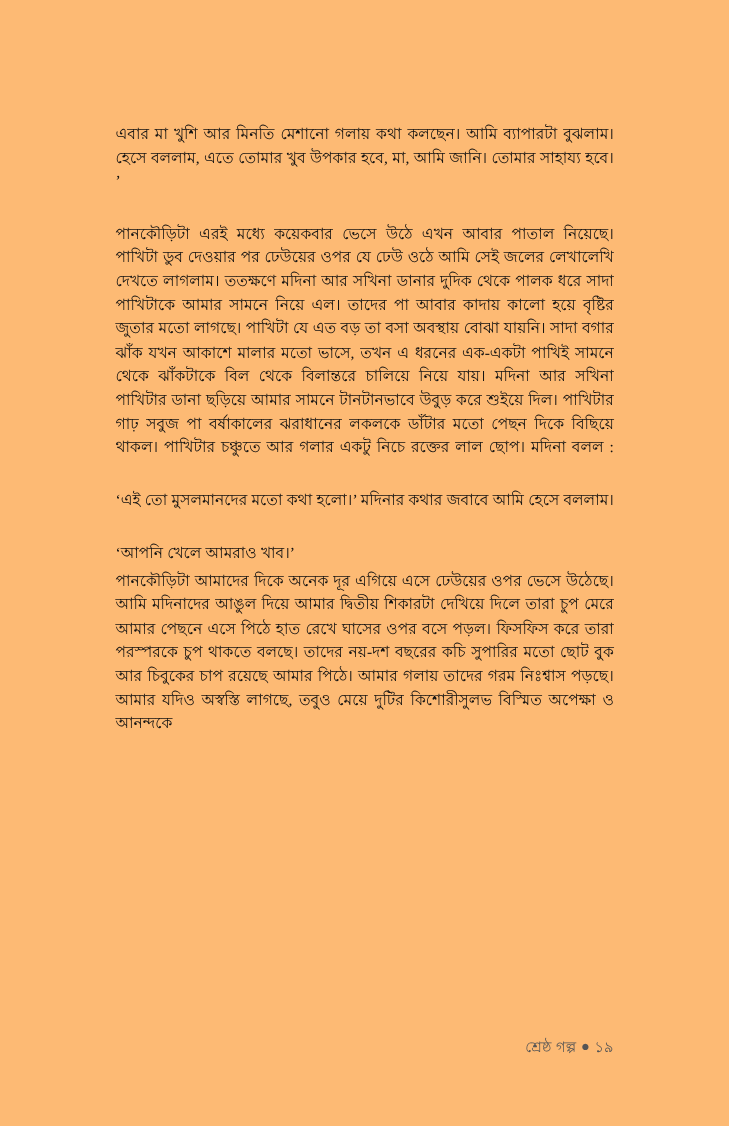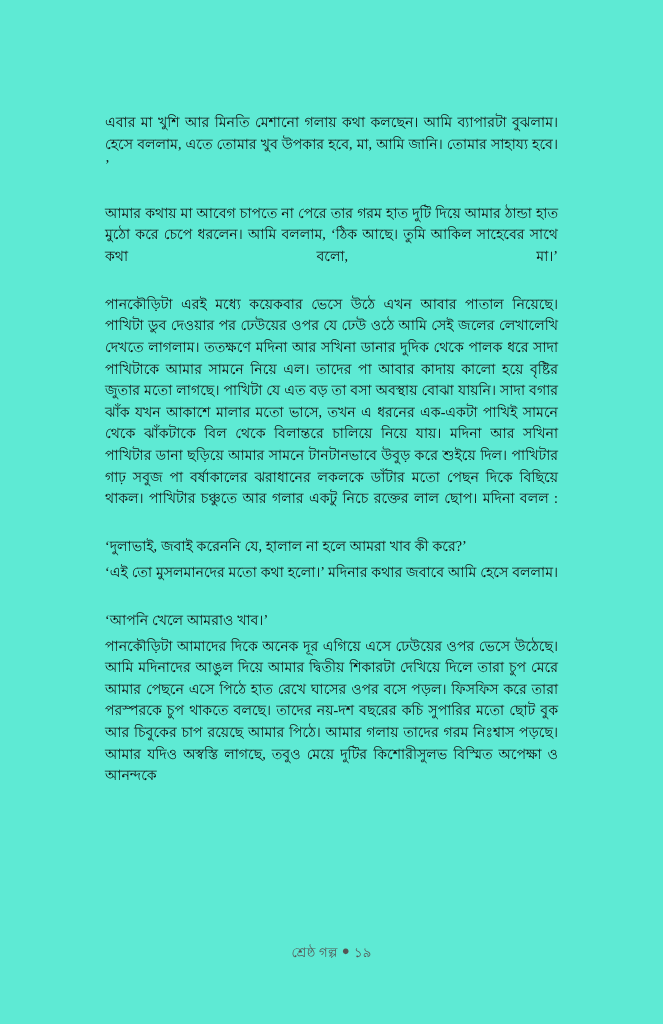--- a/index.html
+++ b/index.html
@@ -6,21 +6,21 @@
   html, body {
     margin: 0;
     padding: 0;
     background: #ffffff;
   }
 
   .page {
     position: relative;
     width: 663px;
     height: 1024px;
-    background: #5eead4;
+    background: #fdba74;
     margin: 0 auto;
     overflow: hidden;
     box-sizing: border-box;
   }
 
   .text-column {
     position: absolute;
     left: 105px;
     top: 112px;
     width: 453px;
@@ -56,44 +56,42 @@
 
   .para + .para {
     margin-top: 4.5px;
   }
 
   .footer {
     position: absolute;
     left: 105px;
     top: 942px;
     width: 453px;
-    text-align: center;
-    font-family: Liberation Serif, serif;
+    text-align: right;
+    font-family: Liberation Sans, sans-serif;
     font-size: 13.2px;
     line-height: 17px;
     color: #555555;
     letter-spacing: 0.02em;
   }
 
   .footer .sep {
     display: inline-block;
     margin: 0 4px;
     vertical-align: 0.12em;
   }
 </style>
 </head>
 <body>
 
 <div class="page">
 
   <div class="text-column">
     <p class="para">এবার মা খুশি আর মিনতি মেশানো গলায় কথা কলছেন। আমি ব্যাপারটা বুঝলাম। হেসে বললাম, এতে তোমার খুব উপকার হবে, মা, আমি জানি। তোমার সাহায্য হবে। ’</p>
-    <p class="para">আমার কথায় মা আবেগ চাপতে না পেরে তার গরম হাত দুটি দিয়ে আমার ঠান্ডা হাত মুঠো করে চেপে ধরলেন। আমি বললাম, ‘ঠিক আছে। তুমি আকিল সাহেবের সাথে কথা বলো, মা।’</p>
     <p class="para">পানকৌড়িটা এরই মধ্যে কয়েকবার ভেসে উঠে এখন আবার পাতাল নিয়েছে। পাখিটা ডুব দেওয়ার পর ঢেউয়ের ওপর যে ঢেউ ওঠে আমি সেই জলের লেখালেখি দেখতে লাগলাম। ততক্ষণে মদিনা আর সখিনা ডানার দুদিক থেকে পালক ধরে সাদা পাখিটাকে আমার সামনে নিয়ে এল। তাদের পা আবার কাদায় কালো হয়ে বৃষ্টির জুতার মতো লাগছে। পাখিটা যে এত বড় তা বসা অবস্থায় বোঝা যায়নি। সাদা বগার ঝাঁক যখন আকাশে মালার মতো ভাসে, তখন এ ধরনের এক-একটা পাখিই সামনে থেকে ঝাঁকটাকে বিল থেকে বিলান্তরে চালিয়ে নিয়ে যায়। মদিনা আর সখিনা পাখিটার ডানা ছড়িয়ে আমার সামনে টানটানভাবে উবুড় করে শুইয়ে দিল। পাখিটার গাঢ় সবুজ পা বর্ষাকালের ঝরাধানের লকলকে ডাঁটার মতো পেছন দিকে বিছিয়ে থাকল। পাখিটার চঞ্চুতে আর গলার একটু নিচে রক্তের লাল ছোপ। মদিনা বলল :</p>
-    <p class="para no-justify">‘দুলাভাই, জবাই করেননি যে, হালাল না হলে আমরা খাব কী করে?’</p>
     <p class="para">‘এই তো মুসলমানদের মতো কথা হলো।’ মদিনার কথার জবাবে আমি হেসে বললাম।</p>
     <p class="para no-justify">‘আপনি খেলে আমরাও খাব।’</p>
     <p class="para">পানকৌড়িটা আমাদের দিকে অনেক দূর এগিয়ে এসে ঢেউয়ের ওপর ভেসে উঠেছে। আমি মদিনাদের আঙুল দিয়ে আমার দ্বিতীয় শিকারটা দেখিয়ে দিলে তারা চুপ মেরে আমার পেছনে এসে পিঠে হাত রেখে ঘাসের ওপর বসে পড়ল। ফিসফিস করে তারা পরস্পরকে চুপ থাকতে বলছে। তাদের নয়-দশ বছরের কচি সুপারির মতো ছোট বুক আর চিবুকের চাপ রয়েছে আমার পিঠে। আমার গলায় তাদের গরম নিঃশ্বাস পড়ছে। আমার যদিও অস্বস্তি লাগছে, তবুও মেয়ে দুটির কিশোরীসুলভ বিস্মিত অপেক্ষা ও আনন্দকে</p>
   </div>
 
   <div class="footer">
     <span>শ্রেষ্ঠ গল্প</span><span class="sep">●</span><span>১৯</span>
   </div>
 
 </div>

